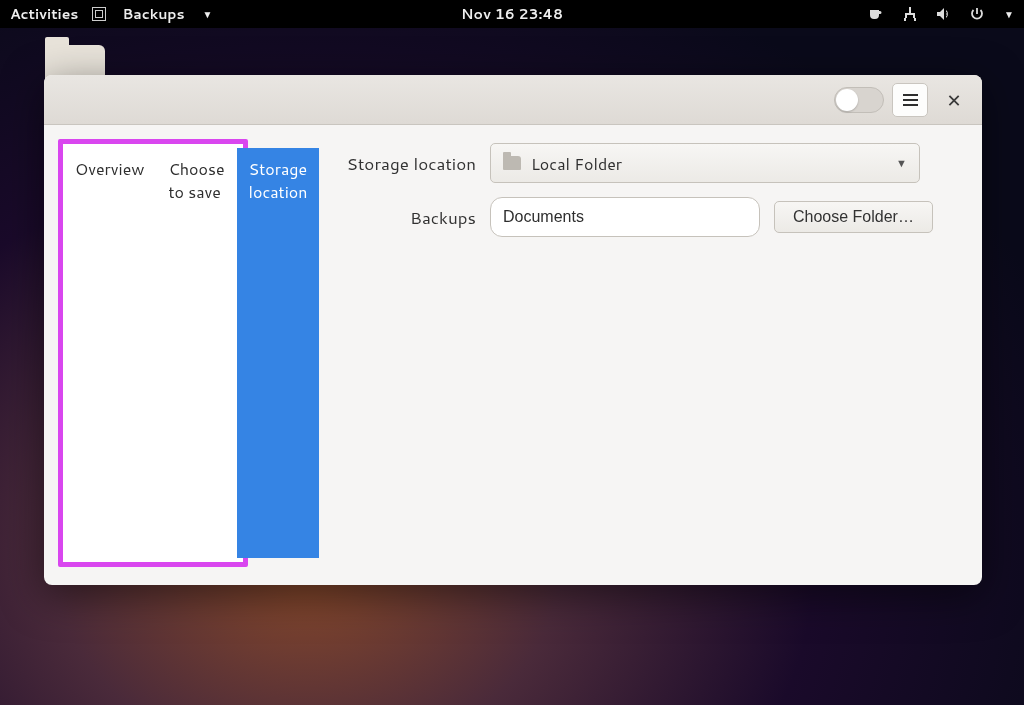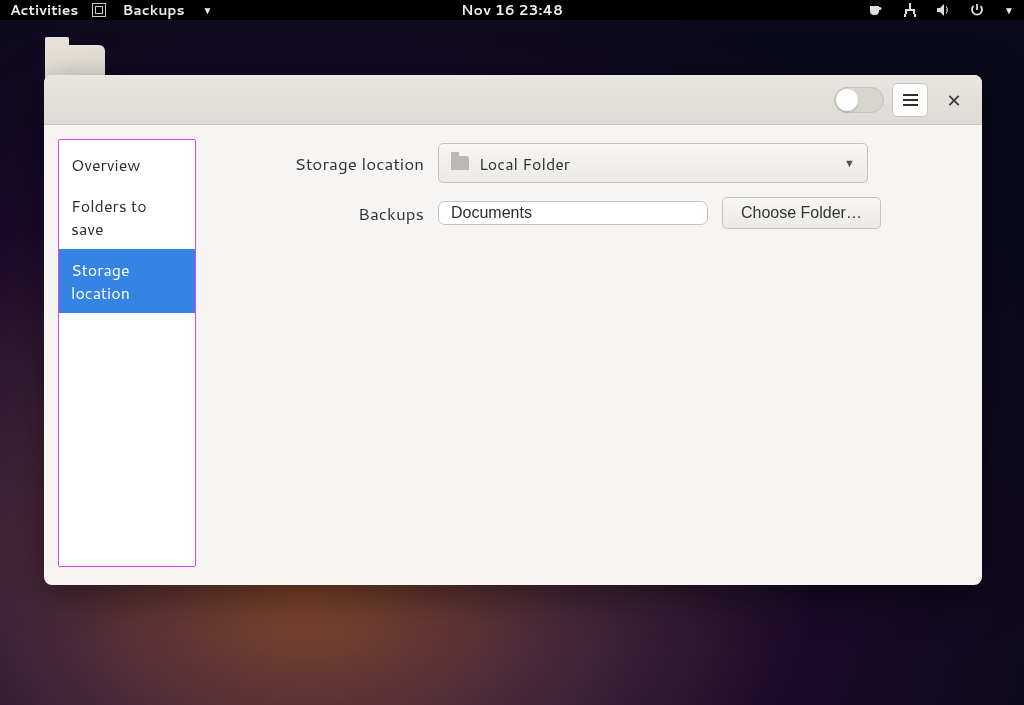--- a/index.html
+++ b/index.html
@@ -3,21 +3,21 @@
 <meta charset="utf-8">
 <style>
   * { box-sizing: border-box; margin: 0; padding: 0; }
   html, body { width: 1024px; height: 705px; overflow: hidden; font-family: "Cantarell", "Segoe UI", sans-serif; }
   body {
     background: radial-gradient(ellipse at 30% 80%, #8a4a2a 0%, #4a2a3a 25%, #1a0a2a 50%, #0a0a1a 80%);
     position: relative;
   }
   
   .topbar {
-    position: absolute; top:0; left:0; right:0; height:20px;
+    position: absolute; top:0; left:0; right:0; height:28px;
     background:#000; color:#eee; display:flex; align-items:center;
     font-size:14px; font-weight:600; padding:0 10px; z-index:10;
   }
   .topbar .left { display:flex; align-items:center; gap:14px; }
   .topbar .center { position:absolute; left:50%; transform:translateX(-50%); }
   .topbar .right { margin-left:auto; display:flex; align-items:center; gap:18px; }
   .topbar .app { display:flex; align-items:center; gap:16px; }
   .topbar .app-icon {
     width:14px; height:14px; border:1.5px solid #ccc; display:inline-block; position:relative;
   }
@@ -61,44 +61,44 @@
     content:""; display:block; width:15px; height:2px; background:#2e2e2e; position:relative;
   }
   .hb-btn .bars::before{position:absolute; top:-5px;}
   .hb-btn .bars::after{position:absolute; top:5px;}
   .close-btn {
     width:36px; height:34px; display:flex; align-items:center; justify-content:center;
     font-size:18px; color:#3a3a3a; cursor:pointer; border-radius:5px;
   }
   .body { flex:1; display:flex; padding:14px 18px 18px 14px; gap:28px; }
   .sidebar {
-    width:138px; background:#fff; border:1px solid #d946ef; border-radius:2px;
-    display:flex; flex-direction:column; padding:4px 0;
+    width:190px; background:#fff; border:5px solid #d946ef; border-radius:2px;
+    display:flex; flex-direction:row; padding:4px 0;
   }
   .side-item {
     padding:9px 12px; font-size:16px; color:#2e2e2e; cursor:pointer; text-align:left;
   }
   .side-item.active { background:#3584e4; color:#fff; }
   .content { flex:1; padding-top:4px; }
   .form-row { display:flex; align-items:center; gap:14px; margin-bottom:14px; }
   .form-label { width:200px; text-align:right; font-size:17px; color:#323232; }
   .combo {
     flex:0 0 430px; height:40px; background:linear-gradient(#f7f6f4,#eceae6);
     border:1px solid #c6c2bb; border-radius:5px; display:flex; align-items:center;
     padding:10px 12px; gap:10px; cursor:pointer; position:relative;
   }
   .combo .folder-ico{
     width:18px; height:14px; background:#bdb9b2; border-radius:1px 3px 1px 1px; position:relative;
   }
   .combo .folder-ico::before{content:"";position:absolute;top:-4px;left:0;width:8px;height:5px;background:#bdb9b2;border-radius:1px 1px 0 0;}
   .combo .combo-text{font-size:16px;color:#2e2e2e;}
   .combo .caret{margin-left:auto;font-size:11px;color:#555;}
   .text-input{
-    flex:0 0 270px; height:24px; background:#fff; border:1px solid #c6c2bb;
-    border-radius:7px; padding:0 12px; font-size:16px; color:#2e2e2e; outline:none;
+    flex:0 0 270px; height:40px; background:#fff; border:1px solid #c6c2bb;
+    border-radius:12px; padding:0 12px; font-size:16px; color:#2e2e2e; outline:none;
   }
   .choose-btn{
     height:32px; padding:0 18px; background:linear-gradient(#f7f6f4,#eceae6);
     border:1px solid #c6c2bb; border-radius:5px; font-size:16px; color:#323232;
     cursor:pointer; display:flex; align-items:center;
   }
 </style>
 </head>
 <body>
 
@@ -146,21 +146,21 @@
       <span class="bars"></span>
     </div>
     <div class="close-btn">
       <span>✕</span>
     </div>
   </div>
 
   <div class="body">
     <div class="sidebar">
       <div class="side-item">Overview</div>
-      <div class="side-item">Folders to save</div>
+      <div class="side-item">Choose to save</div>
       <div class="side-item active">Storage location</div>
     </div>
 
     <div class="content">
       <div class="form-row">
         <div class="form-label">Storage location</div>
         <div class="combo">
           <span class="folder-ico"></span>
           <span class="combo-text">Local Folder</span>
           <span class="caret">▼</span>

